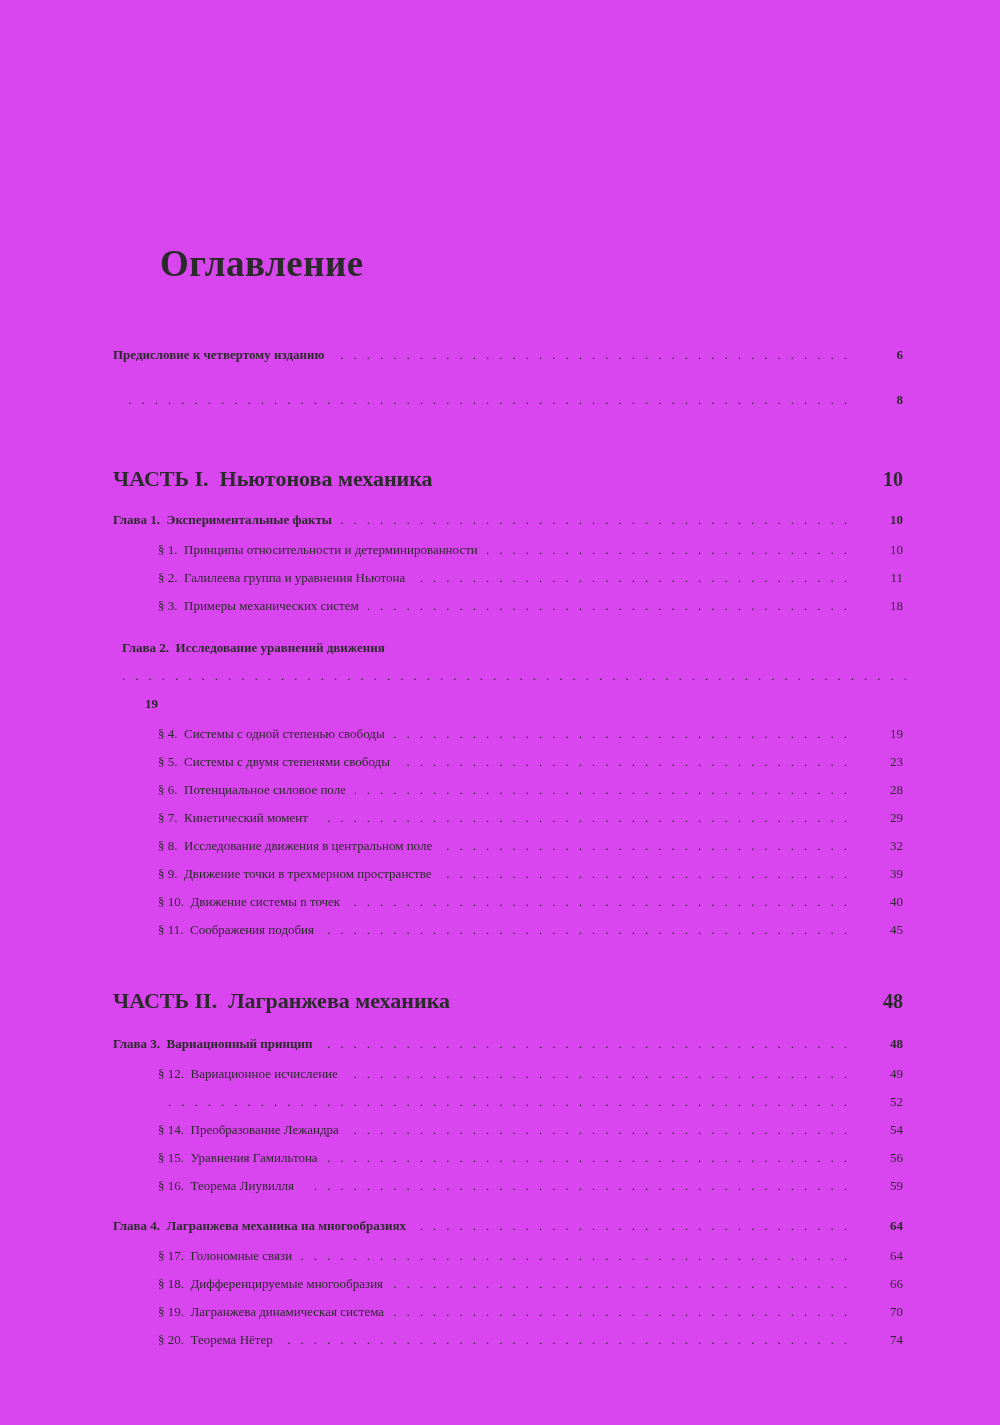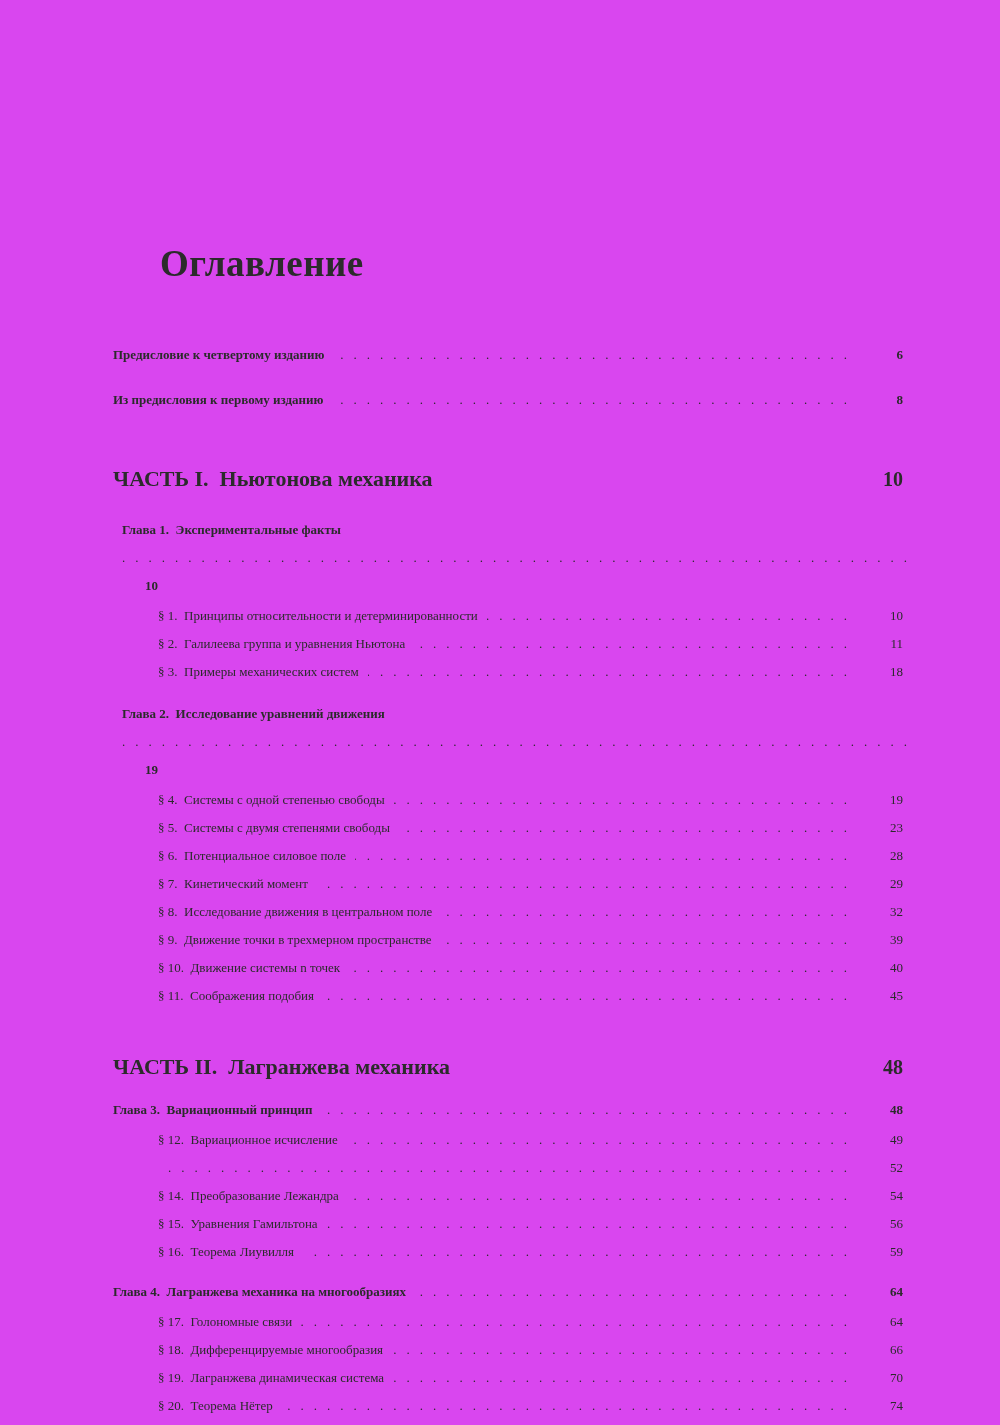--- a/index.html
+++ b/index.html
@@ -39,21 +39,21 @@
   .front-matter { margin-top: 56px; }
   .fm-gap { margin-top: 17px; }
 
   .part-heading { display: flex; align-items: baseline; font-size: 22px; font-weight: 700; line-height: 30px; }
   .part-heading .label { flex: 1 1 auto; white-space: nowrap; }
   .part-heading .pg { width: 36px; text-align: right; font-size: 20px; flex: 0 0 auto; }
 
   .part-1 { margin-top: 50px; }
   .part-2 { margin-top: 42px; }
 
-  .chapter-1 { margin-top: 22px; flex-direction: column; }
+  .chapter-1 { margin-top: 12px; }
   .chapter-2 { margin-top: 14px; flex-direction: column; }
   .chapter-3 { margin-top: 14px; }
   .chapter-4 { margin-top: 12px; }
 
   .sections { margin-top: 2px; }
   .section-row { padding-left: 45px; }
 </style>
 </head>
 <body>
 
@@ -62,21 +62,20 @@
 
     <h1 class="title">Оглавление</h1>
 
     <div class="front-matter">
       <div class="row bold">
         <span class="label">Предисловие к четвертому изданию</span>
         <span class="dots"></span>
         <span class="pg">6</span>
       </div>
       <div class="row bold fm-gap">
-        <span class="label">Из предисловия к первому изданию</span>
         <span class="dots"></span>
         <span class="pg">8</span>
       </div>
     </div>
 
     <div class="part-heading part-1">
       <span class="label">ЧАСТЬ I.&nbsp; Ньютонова механика</span>
       <span class="pg">10</span>
     </div>
 

